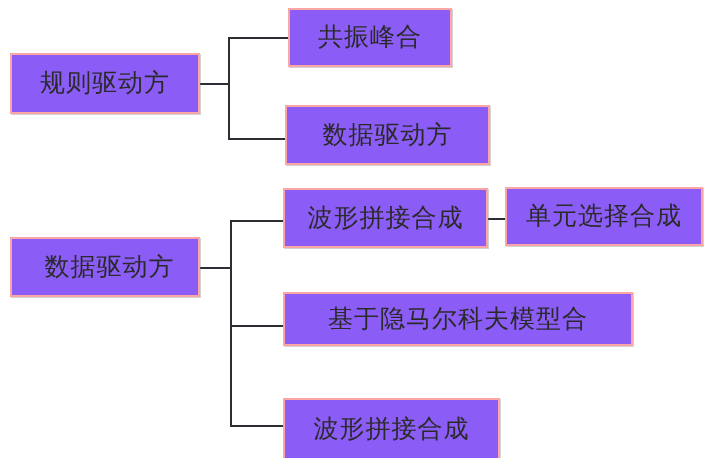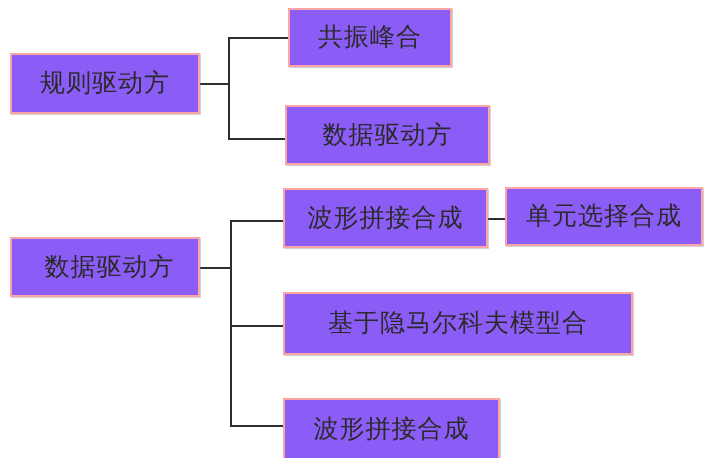--- a/index.html
+++ b/index.html
@@ -56,21 +56,21 @@
 
   #g1-stub   { left: 200px; top: 83px;  width: 28px; }
   #g1-spine  { left: 228px; top: 37px;  height: 101px; }
   #g1-arm-1  { left: 228px; top: 37px;  width: 60px; }
   #g1-arm-2  { left: 228px; top: 138px; width: 57px; }
 
   
   #node-data        { left: 10px;  top: 237px; width: 190px; height: 60px; font-size: 25px; padding-left: 9px; }
   #node-concat      { left: 283px; top: 188px; width: 205px; height: 60px; font-size: 25px; }
   #node-unitsel     { left: 505px; top: 187px; width: 198px; height: 59px; font-size: 25px; }
-  #node-hmm         { left: 283px; top: 292px; width: 350px; height: 63px; font-size: 25px; }
+  #node-hmm         { left: 283px; top: 292px; width: 350px; height: 54px; font-size: 25px; }
   #node-dnn         { left: 283px; top: 398px; width: 217px; height: 62px; font-size: 25px; }
 
   #g2-stub   { left: 200px; top: 267px; width: 30px; }
   #g2-spine  { left: 230px; top: 220px; height: 205px; }
   #g2-arm-1  { left: 230px; top: 220px; width: 53px; }
   #g2-arm-2  { left: 230px; top: 325px; width: 53px; }
   #g2-arm-3  { left: 230px; top: 425px; width: 53px; }
   #g2-link   { left: 488px; top: 218px; width: 17px; }
 </style>
 </head>

